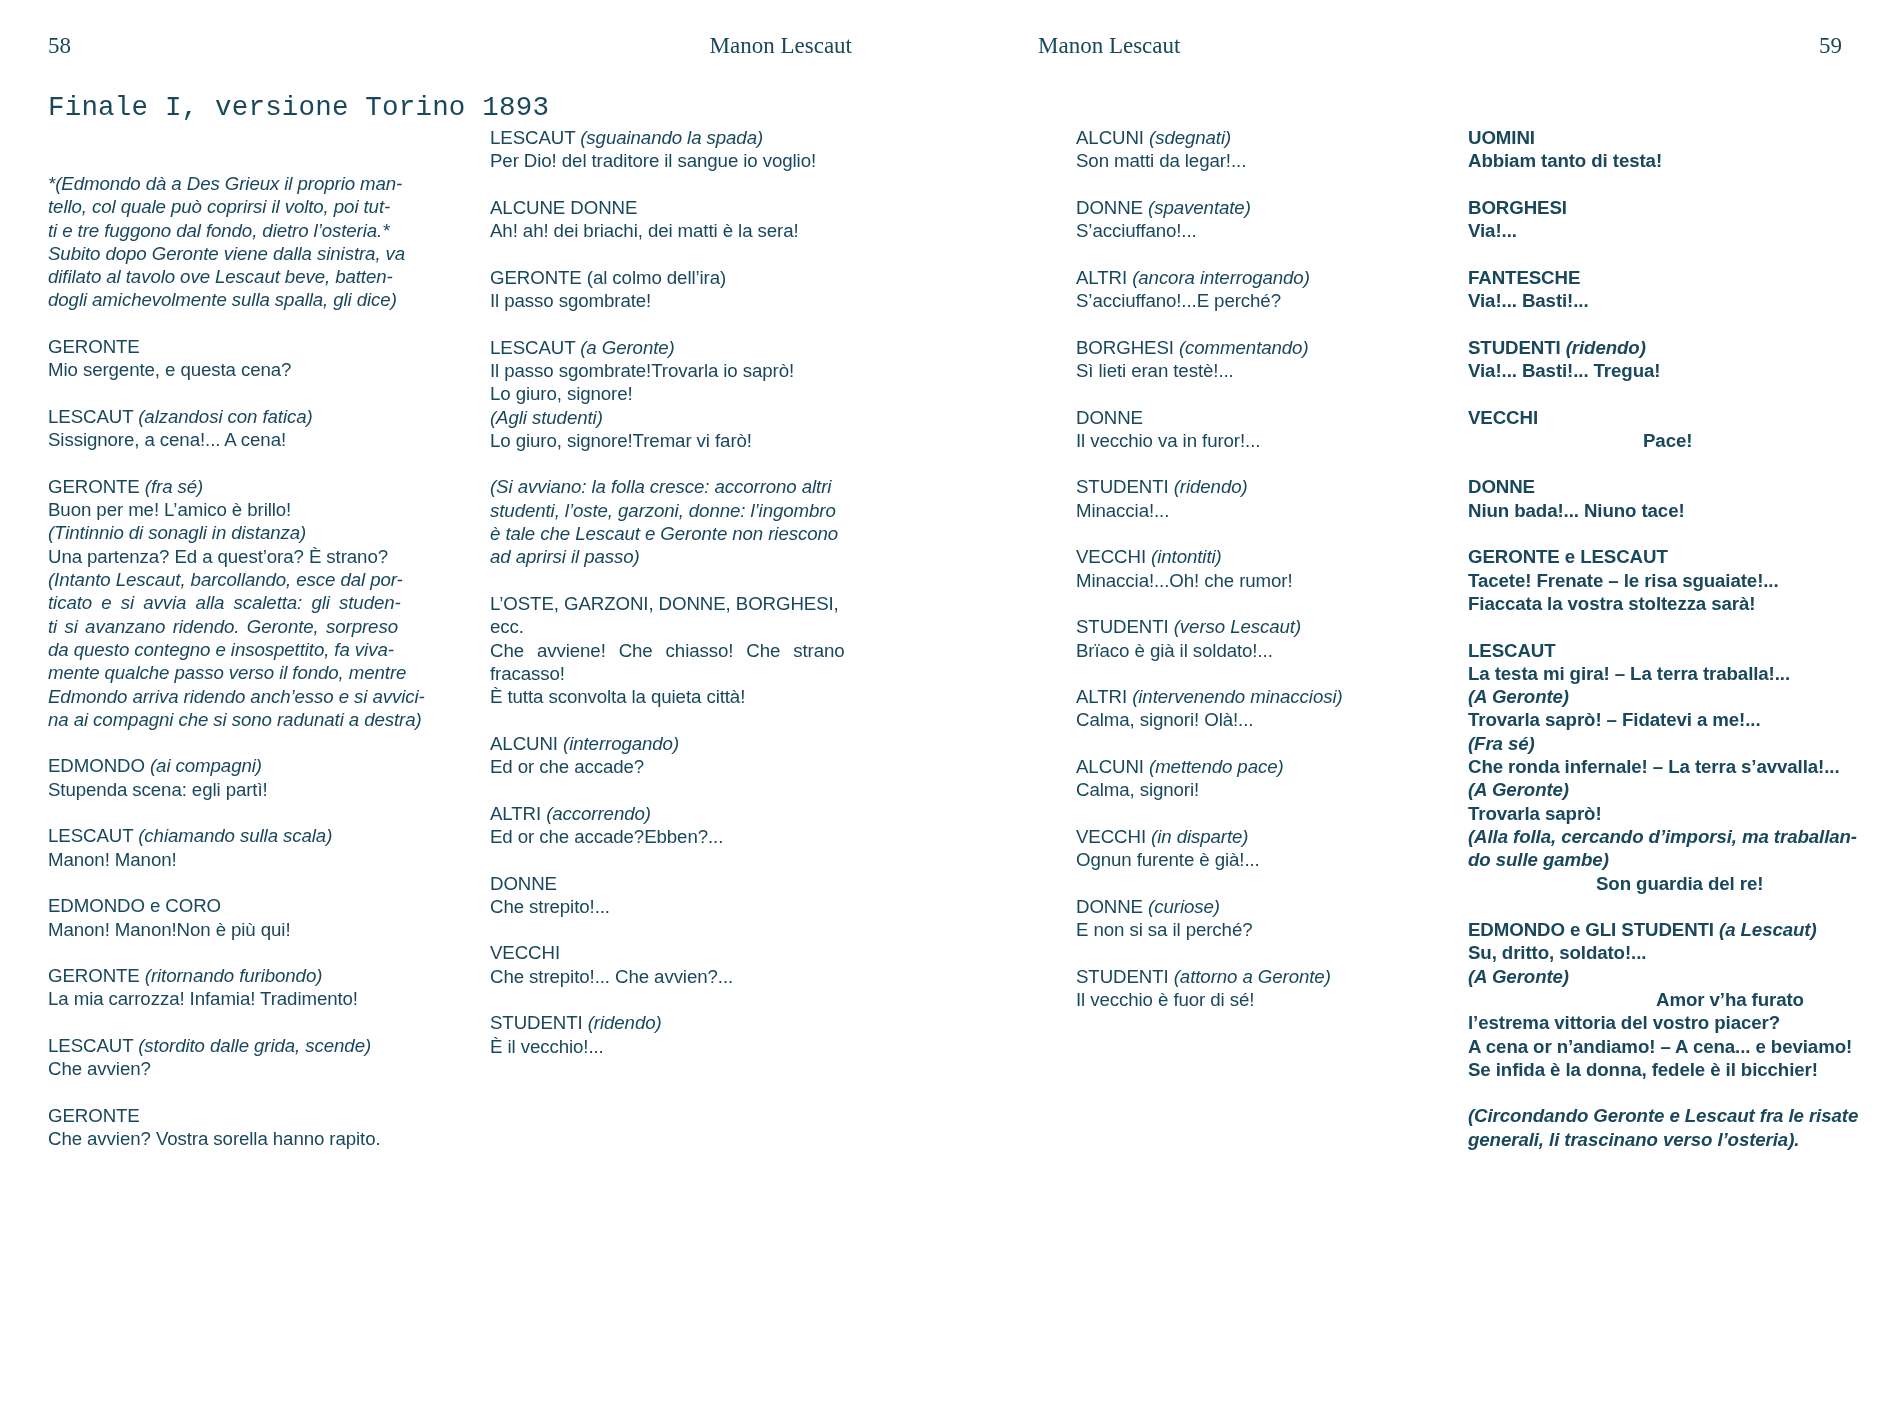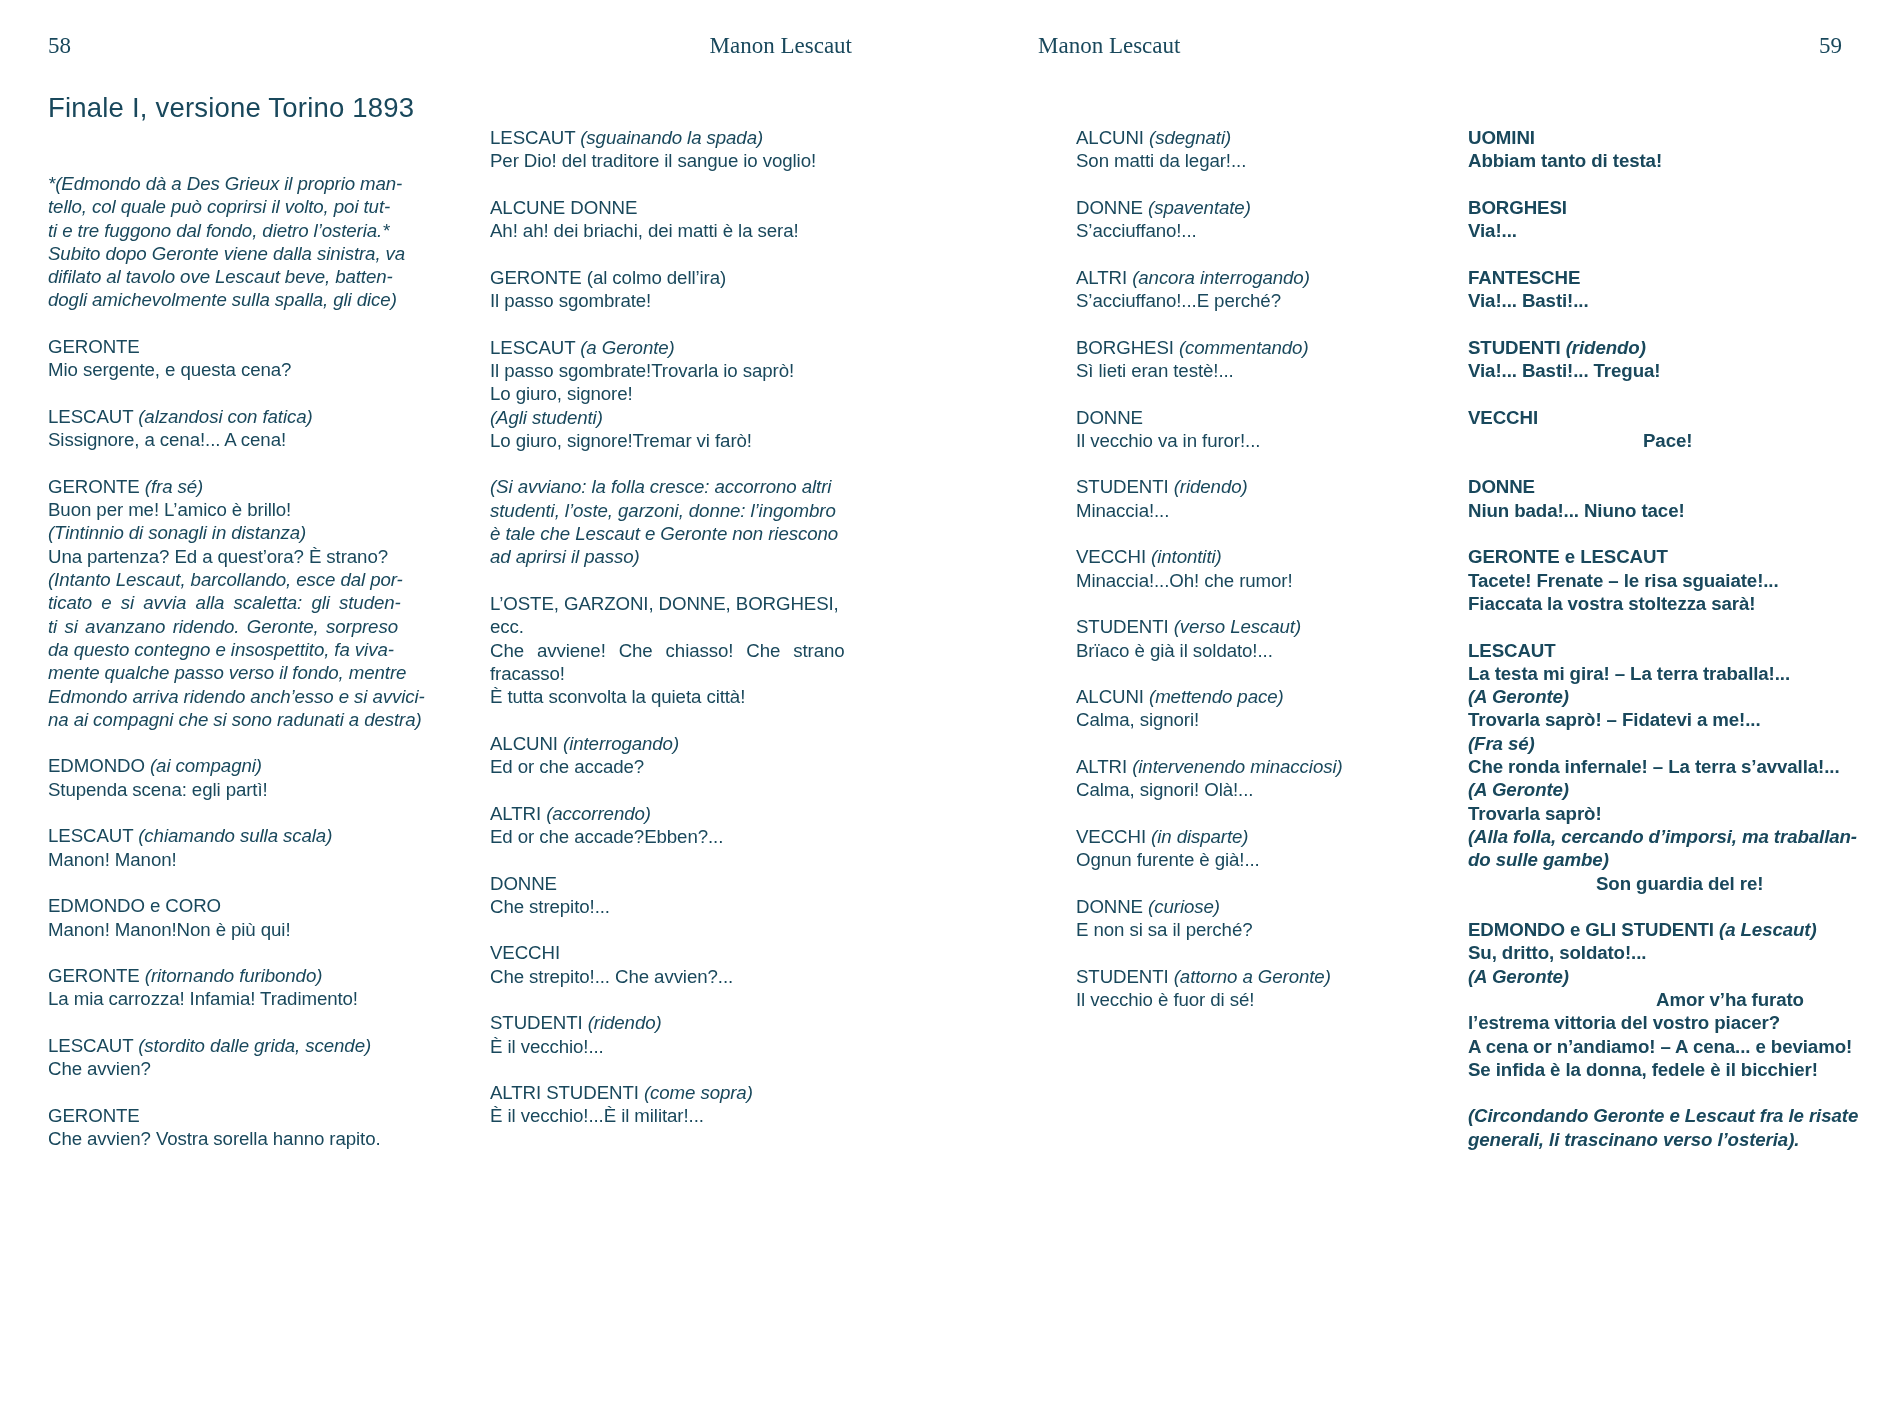--- a/index.html
+++ b/index.html
@@ -17,21 +17,21 @@
     font-family: "Liberation Serif", serif;
     font-size: 23px;
     color: #19485c;
   }
   #pn-left  { left: 48px; }
   #rt-left  { left: 690px; width: 162px; text-align: right; }
   #rt-right { left: 1038px; }
   #pn-right { left: 1760px; width: 82px; text-align: right; }
   .section-title {
     position: absolute; left: 48px; top: 92px;
-    font-family: Liberation Sans, sans-serif;
+    font-family: Liberation Mono, monospace;
     font-weight: 400;
     font-size: 27.5px;
     letter-spacing: 0.2px;
     margin: 0;
   }
   .column {
     position: absolute;
     font-size: 18.7px;
     line-height: 23.3px;
     letter-spacing: -0.1px;
@@ -160,24 +160,20 @@
         <div class="line">Che strepito!...</div>
       </div>
       <div class="block">
         <div class="line">VECCHI</div>
         <div class="line">Che strepito!... Che avvien?...</div>
       </div>
       <div class="block">
         <div class="line">STUDENTI <em>(ridendo)</em></div>
         <div class="line">È il vecchio!...</div>
       </div>
-      <div class="block">
-        <div class="line">ALTRI STUDENTI <em>(come sopra)</em></div>
-        <div class="line">È il vecchio!...È il militar!...</div>
-      </div>
     </div>
   <div class="column" id="col-2">
       <div class="block">
         <div class="line">ALCUNI <em>(sdegnati)</em></div>
         <div class="line">Son matti da legar!...</div>
       </div>
       <div class="block">
         <div class="line">DONNE <em>(spaventate)</em></div>
         <div class="line">S’acciuffano!...</div>
       </div>
@@ -199,26 +195,26 @@
       </div>
       <div class="block">
         <div class="line">VECCHI <em>(intontiti)</em></div>
         <div class="line">Minaccia!...Oh! che rumor!</div>
       </div>
       <div class="block">
         <div class="line">STUDENTI <em>(verso Lescaut)</em></div>
         <div class="line">Brïaco è già il soldato!...</div>
       </div>
       <div class="block">
+        <div class="line">ALTRI <em>(intervenendo minacciosi)</em></div>
+        <div class="line">Calma, signori! Olà!...</div>
+      </div>
+      <div class="block">
         <div class="line">ALCUNI <em>(mettendo pace)</em></div>
         <div class="line">Calma, signori!</div>
-      </div>
-      <div class="block">
-        <div class="line">ALTRI <em>(intervenendo minacciosi)</em></div>
-        <div class="line">Calma, signori! Olà!...</div>
       </div>
       <div class="block">
         <div class="line">VECCHI <em>(in disparte)</em></div>
         <div class="line">Ognun furente è già!...</div>
       </div>
       <div class="block">
         <div class="line">DONNE <em>(curiose)</em></div>
         <div class="line">E non si sa il perché?</div>
       </div>
       <div class="block">

